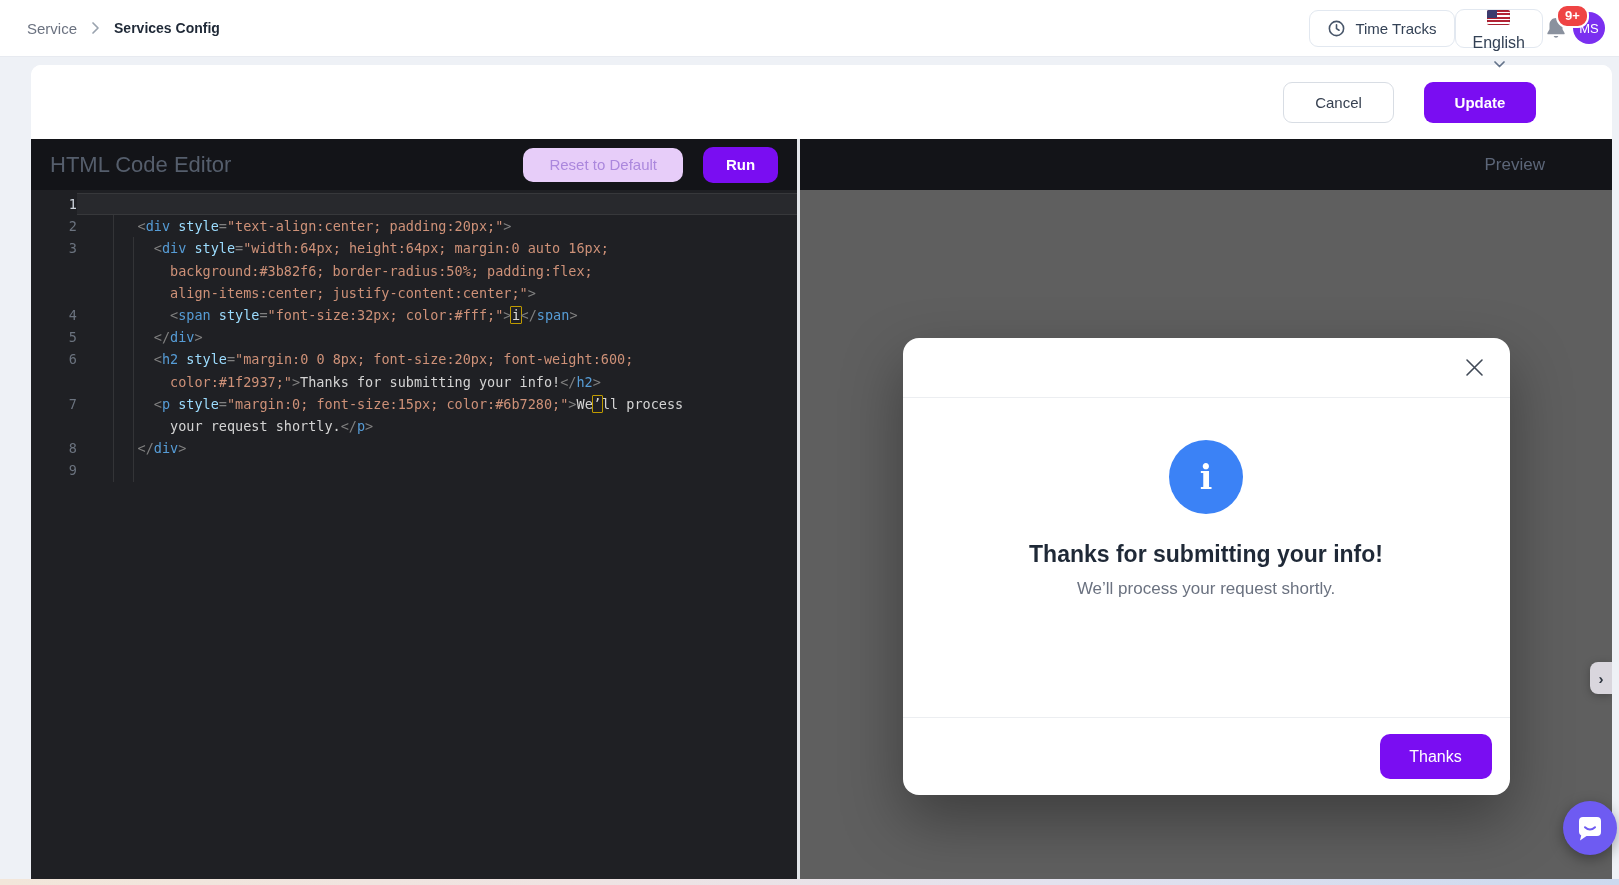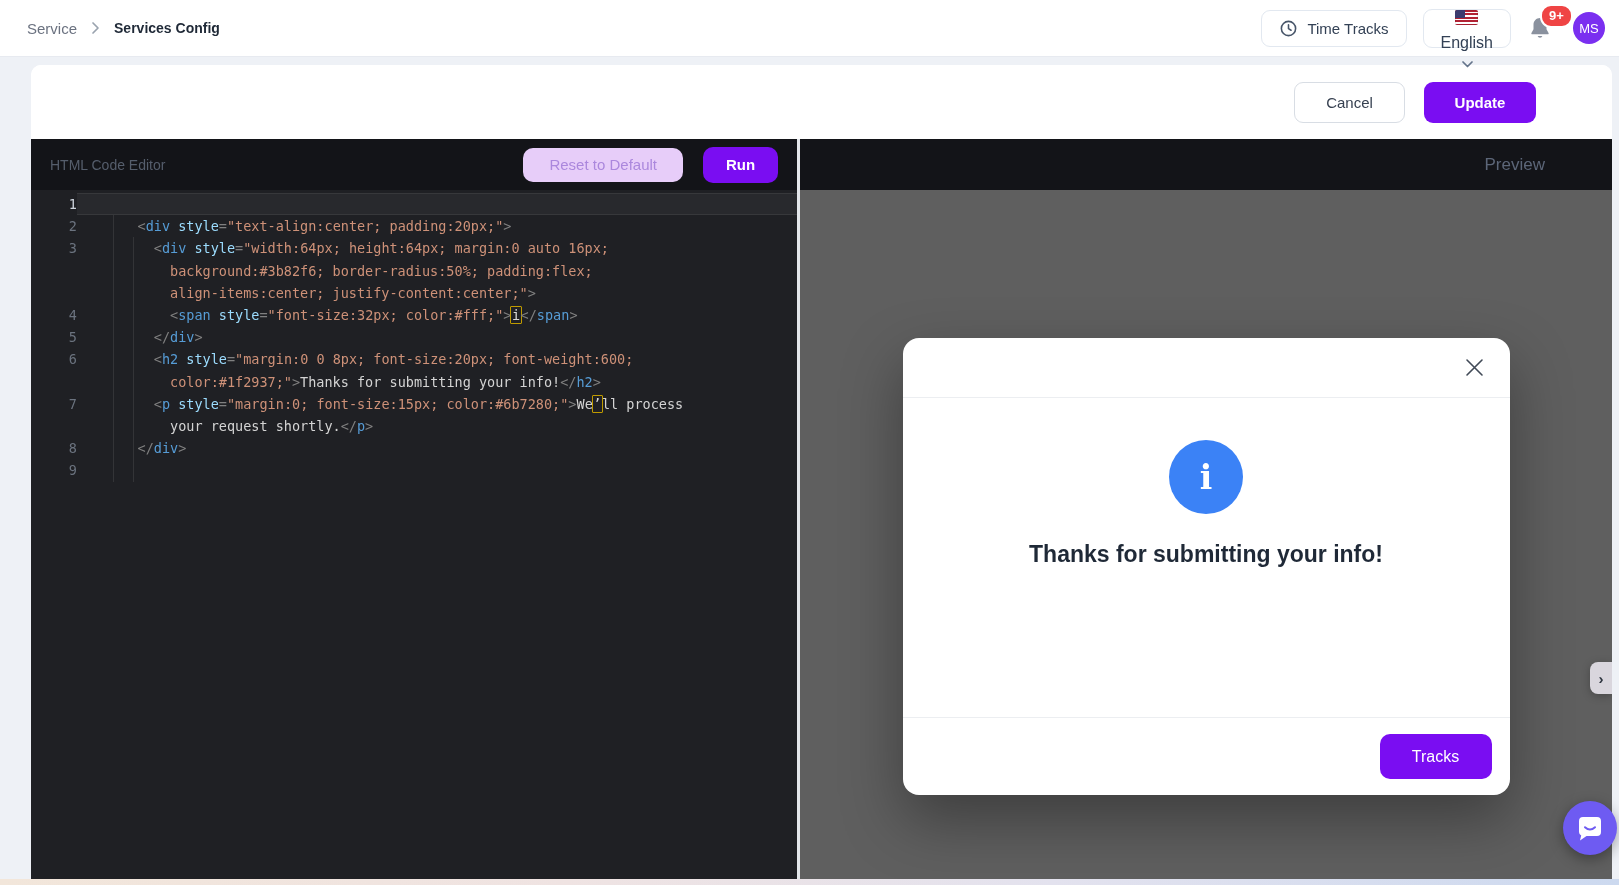--- a/index.html
+++ b/index.html
@@ -22,21 +22,21 @@
   
   .topbar{
     height:57px;background:#fff;border-bottom:1px solid #e7eaf0;
     display:flex;align-items:center;justify-content:space-between;
     padding:0 14px 0 27px;position:relative;z-index:5;
   }
   .crumbs{display:flex;align-items:center;gap:14px;}
   .crumb-root{font-size:15px;color:#6b7280;}
   .crumb-sep{display:flex;align-items:center;}
   .crumb-current{font-size:14px;font-weight:700;color:#1f2937;}
-  .top-right{display:flex;align-items:center;gap:16px;}
+  .top-right{display:flex;align-items:center;}
   .pill-btn{
     display:flex;align-items:center;gap:9px;height:37px;padding:0 17px;
     background:#fff;border:1px solid #e2e8f0;border-radius:9px;
     font-size:15px;color:#334155;cursor:pointer;
   }
   .flag{width:23px;height:15px;border-radius:2px;overflow:hidden;position:relative;flex:0 0 auto;
     background:repeating-linear-gradient(180deg,#b22234 0 1.2px,#b22234 1.2px,#fff 2.4px,#fff 2.4px 3.4px);
     background:repeating-linear-gradient(180deg,#b22234 0 1.7px,#fff 1.7px 3.4px);
     box-shadow:0 0 0 1px rgba(0,0,0,.08) inset;}
   .flag:before{content:"";position:absolute;left:0;top:0;width:10px;height:8px;background:#3c3b6e;}
@@ -52,38 +52,38 @@
     flex:0 0 auto;cursor:pointer;
   }
   
   .card{
     position:absolute;left:31px;right:7px;top:65px;bottom:6px;
     background:#fff;border-radius:10px 10px 0 0;overflow:hidden;
     display:flex;flex-direction:column;
   }
   .actionbar{
     height:74px;display:flex;align-items:center;justify-content:flex-end;
-    gap:19px;padding-right:76px;background:#fff;
+    gap:30px;padding-right:76px;background:#fff;
   }
   .btn{
     height:41px;border-radius:9px;font-size:15px;font-weight:600;
     display:flex;align-items:center;justify-content:center;cursor:pointer;border:none;
     font-family:"Liberation Sans",sans-serif;
   }
   .btn-cancel{width:111px;background:#fff;border:1px solid #d8dde4;color:#374151;font-weight:400;}
   .btn-update{width:112px;background:var(--accent);color:#fff;}
   
   .workspace{flex:1;display:flex;min-height:0;}
   .editor-pane{width:766px;display:flex;flex-direction:column;background:#1f2024;}
   .split-divider{width:3px;background:#e3e6ea;cursor:col-resize;}
   .preview-pane{flex:1;display:flex;flex-direction:column;position:relative;}
   .pane-head{
     height:51px;background:#131418;display:flex;align-items:center;flex:0 0 auto;
   }
-  .editor-title{font-size:14px;color:#555e6c;margin-left:19px;}
+  .editor-title{font-size:22px;color:#555e6c;margin-left:19px;}
   .editor-head-btns{margin-left:auto;display:flex;align-items:center;gap:20px;margin-right:19px;}
   .btn-reset{height:34px;padding:0 26px;border-radius:10px;background:var(--accent-light-bg);color:var(--accent-light-fg);font-size:15px;font-weight:400;}
   .btn-run{height:36px;width:75px;border-radius:10px;background:var(--accent);color:#fff;font-size:15px;}
   .preview-title{margin-left:auto;margin-right:67px;font-size:17px;color:#5c6678;}
   
   .editor-body{
     flex:1;position:relative;padding-top:3px;
     font-family:"DejaVu Sans Mono",monospace;font-size:13.5px;line-height:22.2px;
     color:#d4d4d4;overflow:hidden;cursor:text;
   }
@@ -272,23 +272,24 @@
               <svg width="21" height="21" viewBox="0 0 21 21">
                   <path d="M3 3 L18 18 M18 3 L3 18" stroke="#414a57" stroke-width="1.6" stroke-linecap="round"></path>
                 </svg>
             </span>
           </div>
           <div class="modal-body">
             <div class="info-circle">
               <span class="info-i">i</span>
             </div>
             <div class="modal-title">Thanks for submitting your info!</div>
+            <div class="modal-sub">We’ll process your request shortly.</div>
           </div>
           <div class="modal-foot">
-            <button class="btn btn-close">Tracks</button>
+            <button class="btn btn-close">Thanks</button>
           </div>
         </div>
         <div class="collapse-tab">
           <span>›</span>
         </div>
       </div>
     </div>
 
   </div>
 </div>

